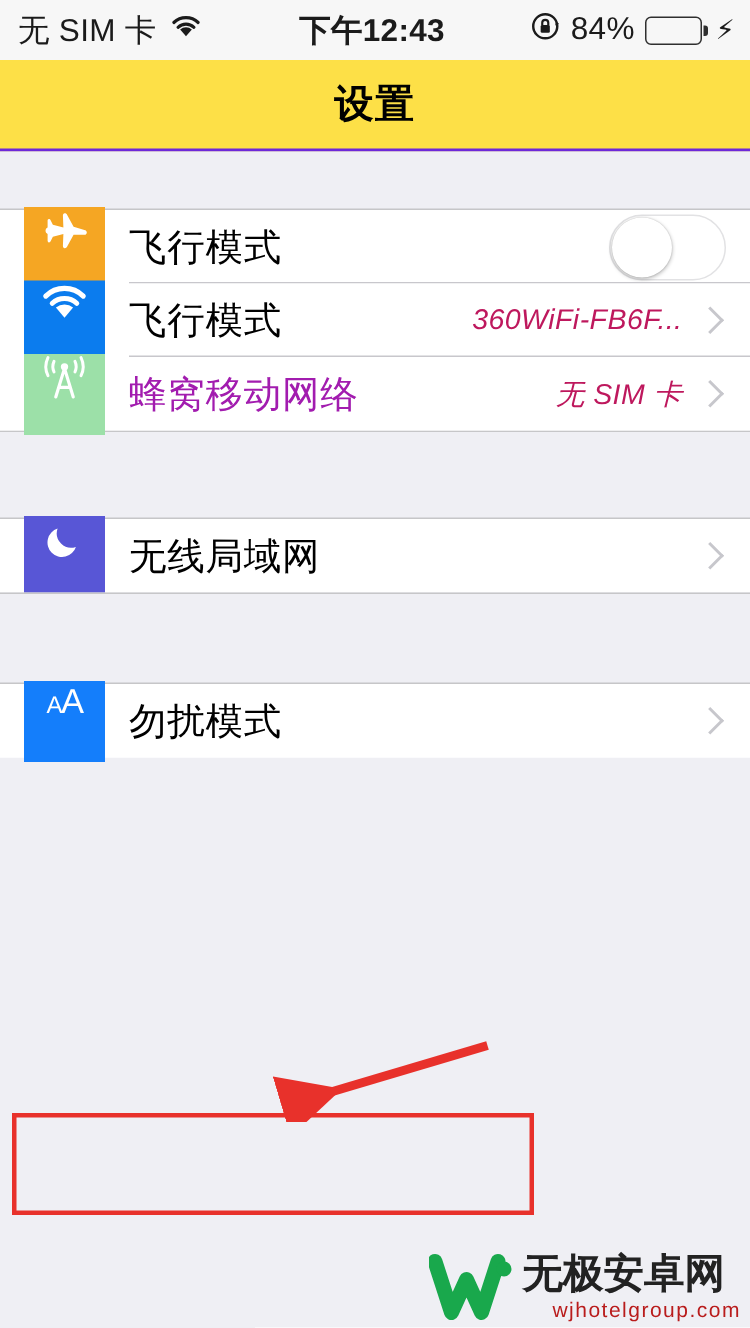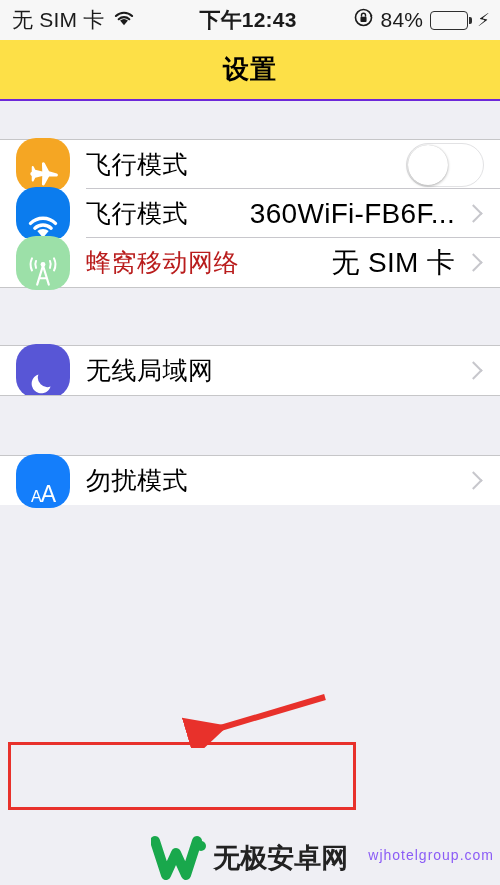--- a/index.html
+++ b/index.html
@@ -122,47 +122,48 @@
     left: 86px;
     right: 0;
     bottom: 0;
     height: 1px;
     background: #C8C7CC;
   }
 
   .icon {
     width: 54px;
     height: 54px;
-    border-radius: 20px;
+    border-radius: 0;
     flex: 0 0 54px;
     display: flex;
-    align-items: flex-end;
+    align-items: flex-start;
     justify-content: center;
     overflow: hidden;
   }
   .label {
     margin-left: 16px;
     font-size: 25px;
     color: #000;
     letter-spacing: .5px;
     white-space: nowrap;
   }
-  .row.disabled .label { color: #b91c1c; font-family: Liberation Serif, serif; }
+  .row.disabled .label { color: #a21caf; font-family: Liberation Serif, serif; }
   .right {
     margin-left: auto;
     margin-right: 16px;
     display: flex;
     align-items: center;
     gap: 12px;
   }
   .value {
-    font-size: 28px;
-    color: #000000;
+    font-size: 19px;
+    color: #be185d;
     letter-spacing: .3px;
     white-space: nowrap;
+    font-style: italic;
   }
   .chev {
     width: 11px;
     height: 11px;
     border-right: 2.6px solid #C7C7CC;
     border-top: 2.6px solid #C7C7CC;
     transform: rotate(45deg);
     margin-right: 4px;
     flex: 0 0 auto;
   }
@@ -232,30 +233,30 @@
   
   .watermark {
     position: absolute;
     right: 6px;
     bottom: 4px;
     display: flex;
     align-items: center;
     gap: 6px;
     pointer-events: none;
   }
-  .wm-text { display: flex; flex-direction: row; line-height: 1; }
+  .wm-text { display: flex; flex-direction: column; line-height: 1; }
   .wm-cn {
     font-size: 27px;
     font-weight: bold;
     color: #222;
     letter-spacing: 0px;
   }
   .wm-url {
     font-size: 14px;
-    color: #8b5cf6;
+    color: #b91c1c;
     letter-spacing: 1px;
     margin-top: 3px;
     margin-left: 20px;
   }
 </style>
 </head>
 <body>
 
 <div class="phone">
 

